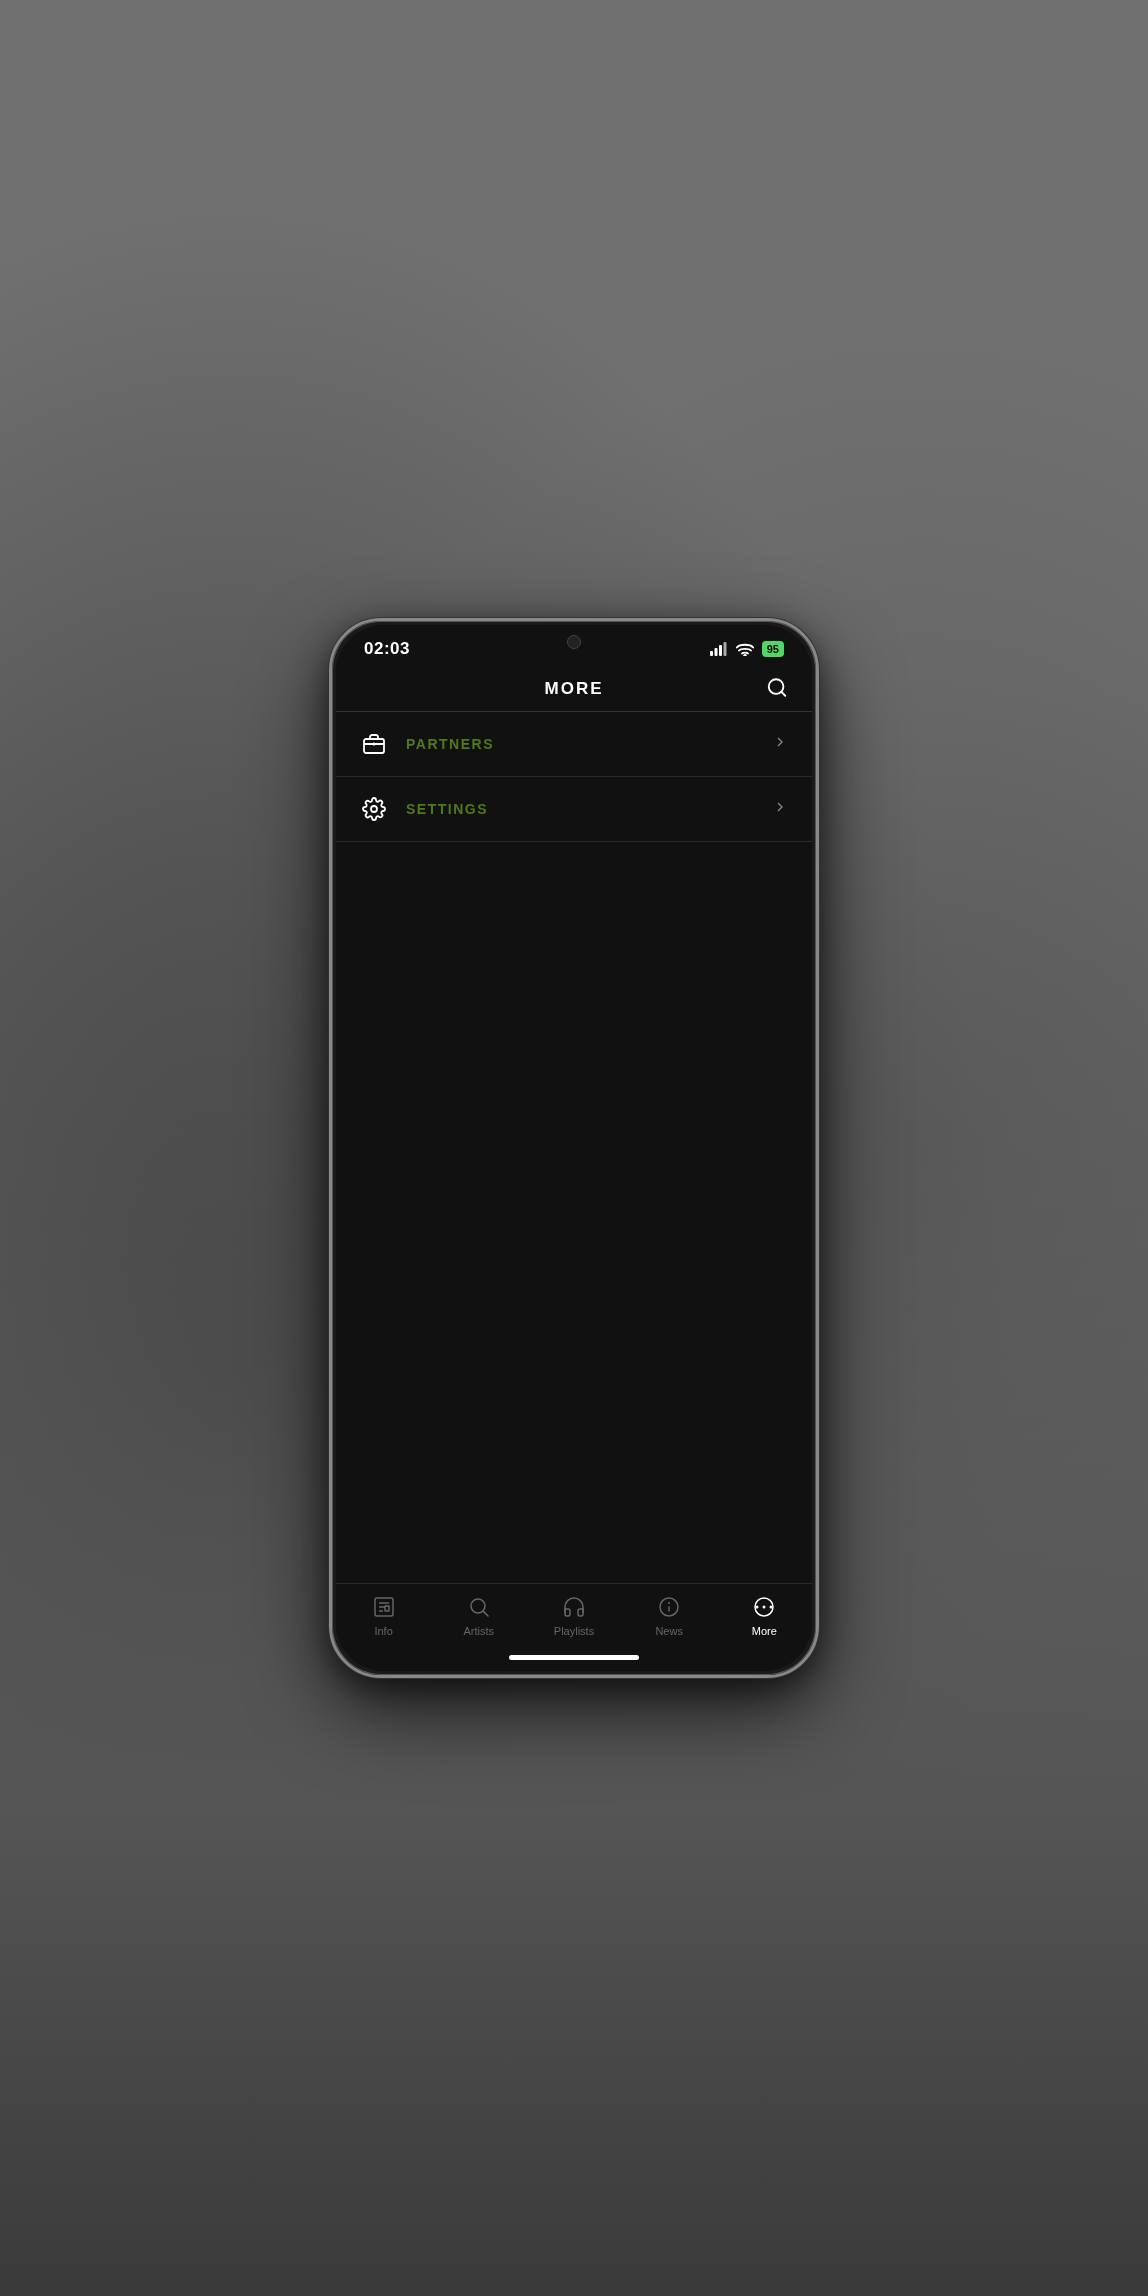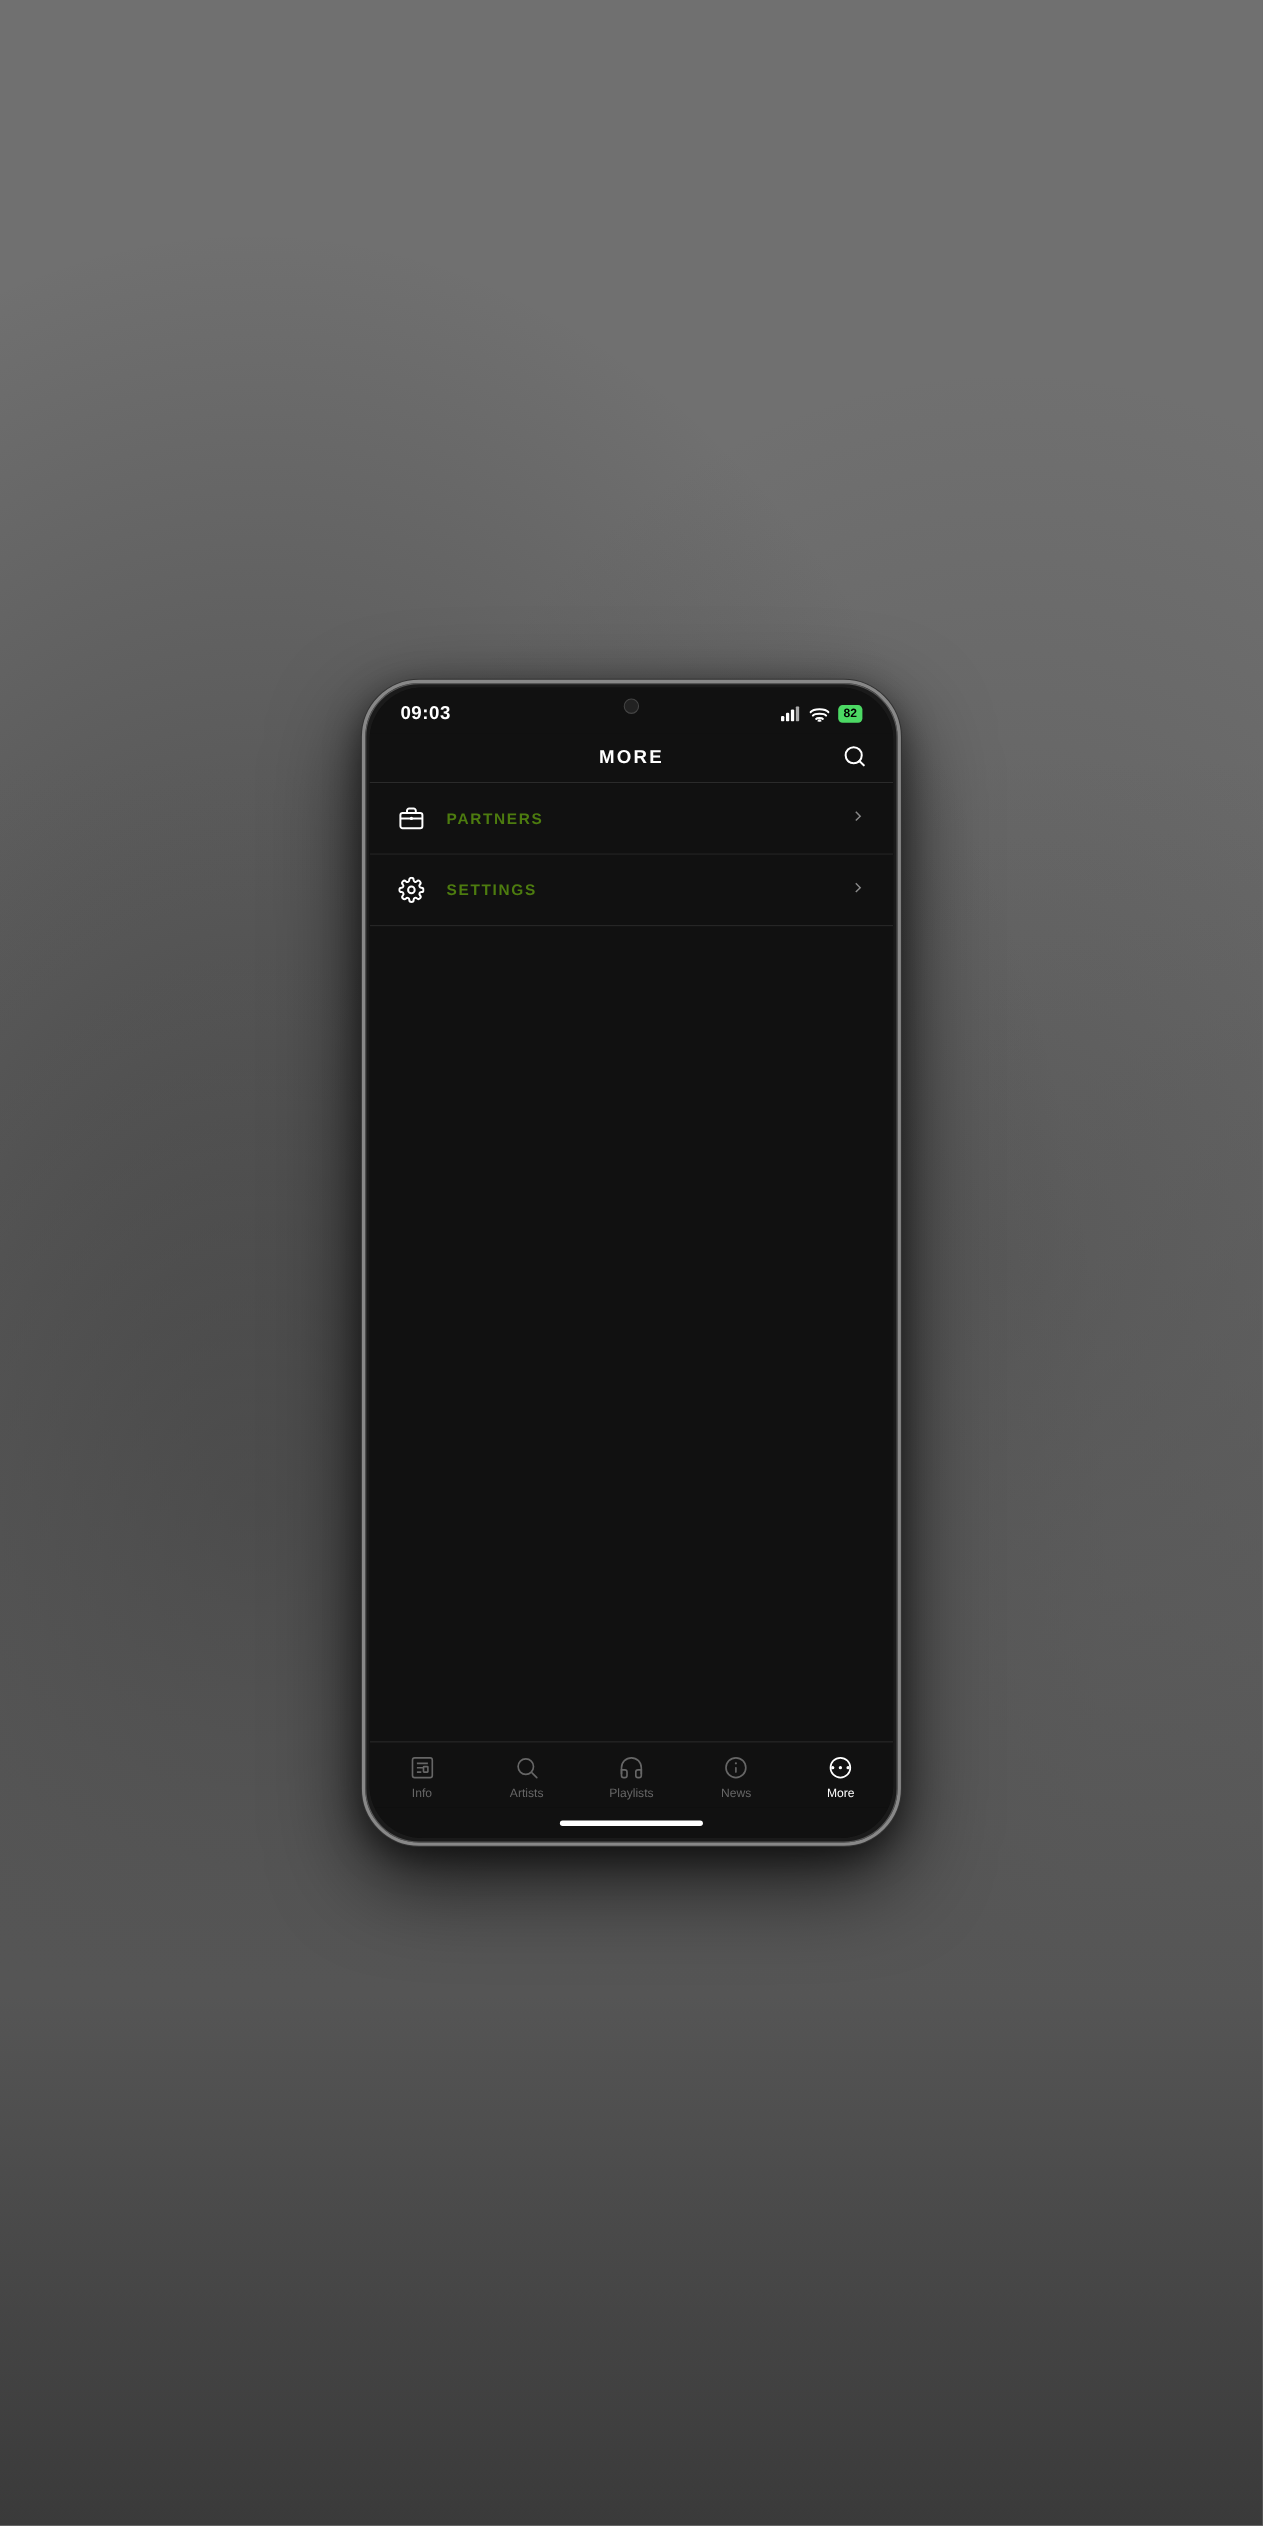--- a/index.html
+++ b/index.html
@@ -339,38 +339,38 @@
   <div class="phone-btn-right"></div>
   <div class="phone-btn-left-1"></div>
   <div class="phone-btn-left-2"></div>
   <div class="phone-btn-left-3"></div>
 
   <div class="phone-screen">
 
     <div class="camera-notch"></div>
 
     <div class="status-bar">
-      <span class="status-time">09:03</span>
+      <span class="status-time">02:03</span>
       <div class="status-icons">
 
         <svg width="18" height="14" viewBox="0 0 18 14" fill="white">
           <rect x="0" y="9" width="3" height="5" rx="1"></rect>
           <rect x="4.5" y="6" width="3" height="8" rx="1"></rect>
           <rect x="9" y="3" width="3" height="11" rx="1"></rect>
           <rect x="13.5" y="0" width="3" height="14" rx="1" fill="#aaa"></rect>
         </svg>
 
         <svg width="18" height="14" viewBox="0 0 24 18" fill="none" stroke="white" stroke-width="2.5" stroke-linecap="round">
           <path d="M1 7 C5 2, 19 2, 23 7"></path>
           <path d="M4 11 C6.5 8, 17.5 8, 20 11"></path>
           <path d="M8 15 C9 13.5, 15 13.5, 16 15"></path>
           <circle cx="12" cy="18" r="1.2" fill="white"></circle>
         </svg>
 
-        <span class="battery-badge">82</span>
+        <span class="battery-badge">95</span>
       </div>
     </div>
 
     <div class="top-nav">
       <span class="nav-title">More</span>
       <button class="search-btn">
         <svg width="22" height="22" viewBox="0 0 24 24" fill="none" stroke="white" stroke-width="2" stroke-linecap="round" stroke-linejoin="round">
           <circle cx="11" cy="11" r="8"></circle>
           <line x1="21" y1="21" x2="16.65" y2="16.65"></line>
         </svg>

